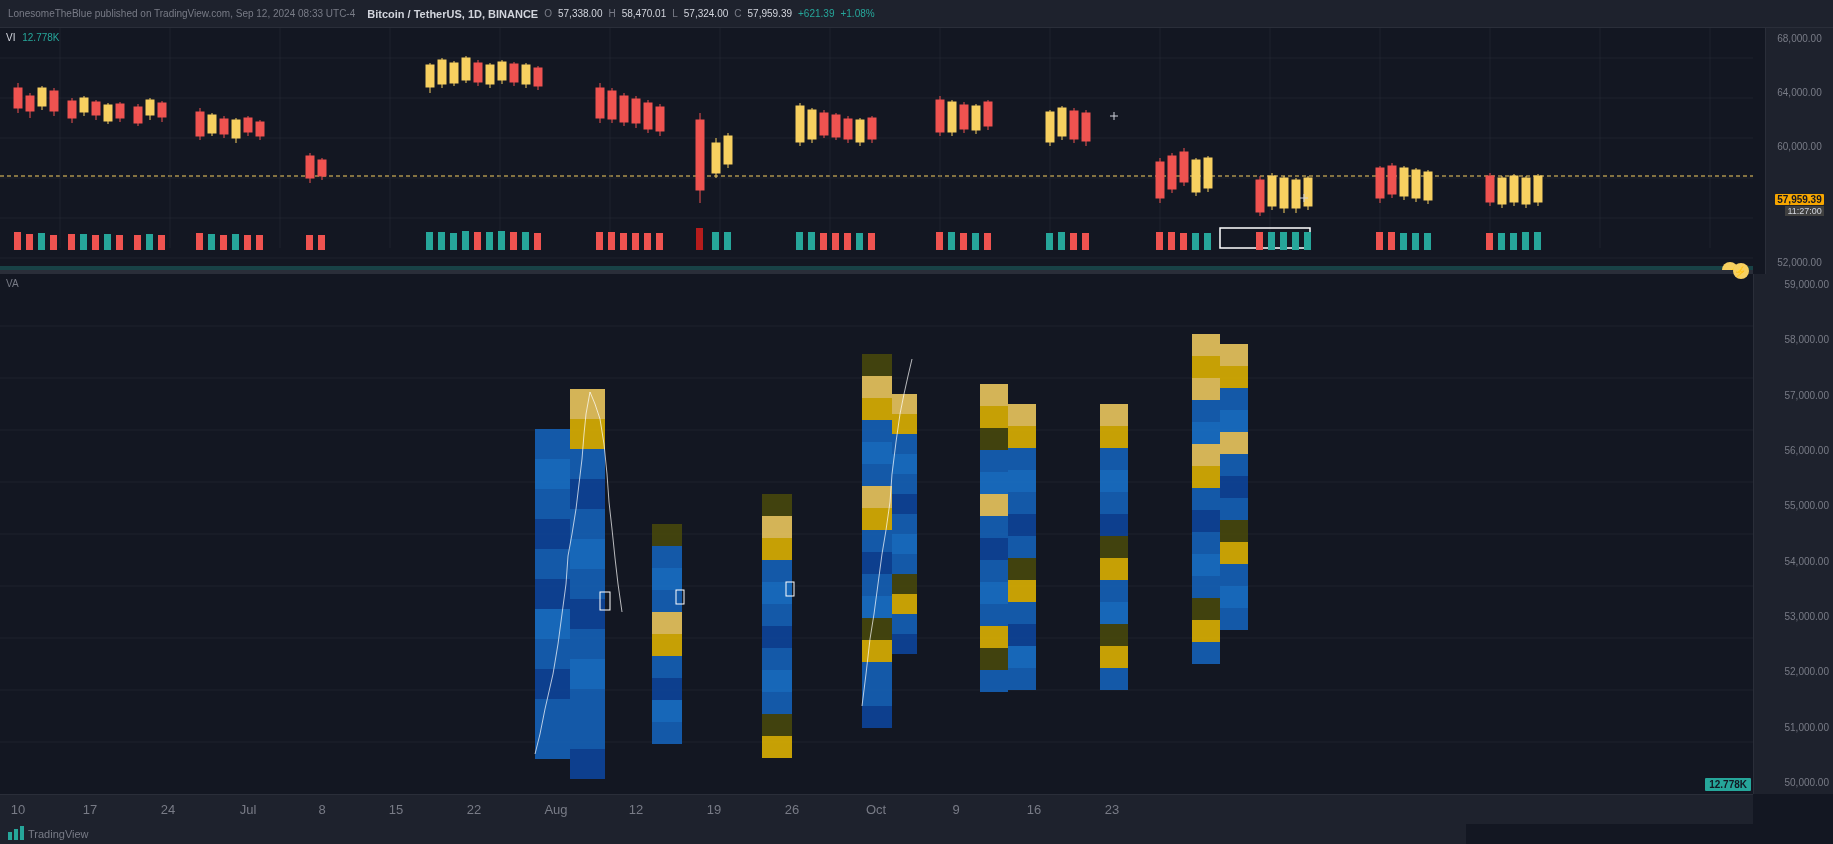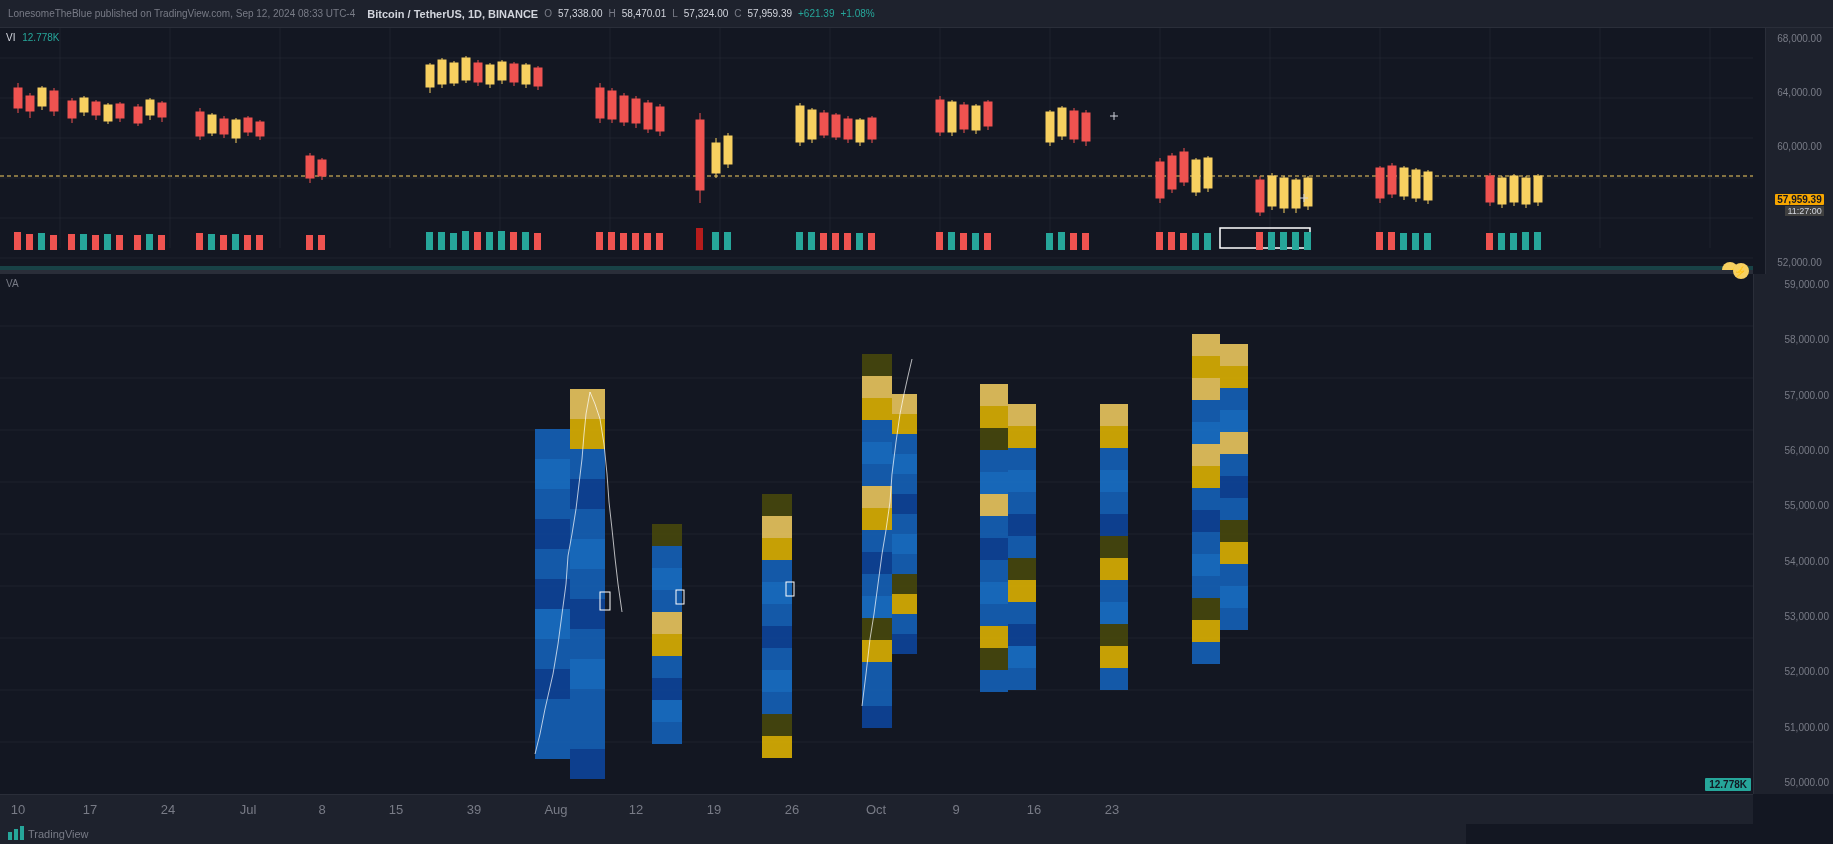--- a/index.html
+++ b/index.html
@@ -764,21 +764,21 @@
     <div class="axis-price">50,000.00</div>
   </div>
 
   <div id="time-axis" style="position:absolute;bottom:20px;left:0;right:80px;height:30px;background:#1e222d;border-top:1px solid #2a2e39;display:flex;align-items:center;overflow:hidden;">
     <span class="time-label" style="left:18px;">10</span>
     <span class="time-label" style="left:90px;">17</span>
     <span class="time-label" style="left:168px;">24</span>
     <span class="time-label" style="left:248px;">Jul</span>
     <span class="time-label" style="left:322px;">8</span>
     <span class="time-label" style="left:396px;">15</span>
-    <span class="time-label" style="left:474px;">39</span>
+    <span class="time-label" style="left:474px;">22</span>
     <span class="time-label" style="left:556px;">Aug</span>
     <span class="time-label" style="left:636px;">12</span>
     <span class="time-label" style="left:714px;">19</span>
     <span class="time-label" style="left:792px;">26</span>
     <span class="time-label" style="left:876px;">Oct</span>
     <span class="time-label" style="left:956px;">9</span>
     <span class="time-label" style="left:1034px;">16</span>
     <span class="time-label" style="left:1112px;">23</span>
   </div>
 

